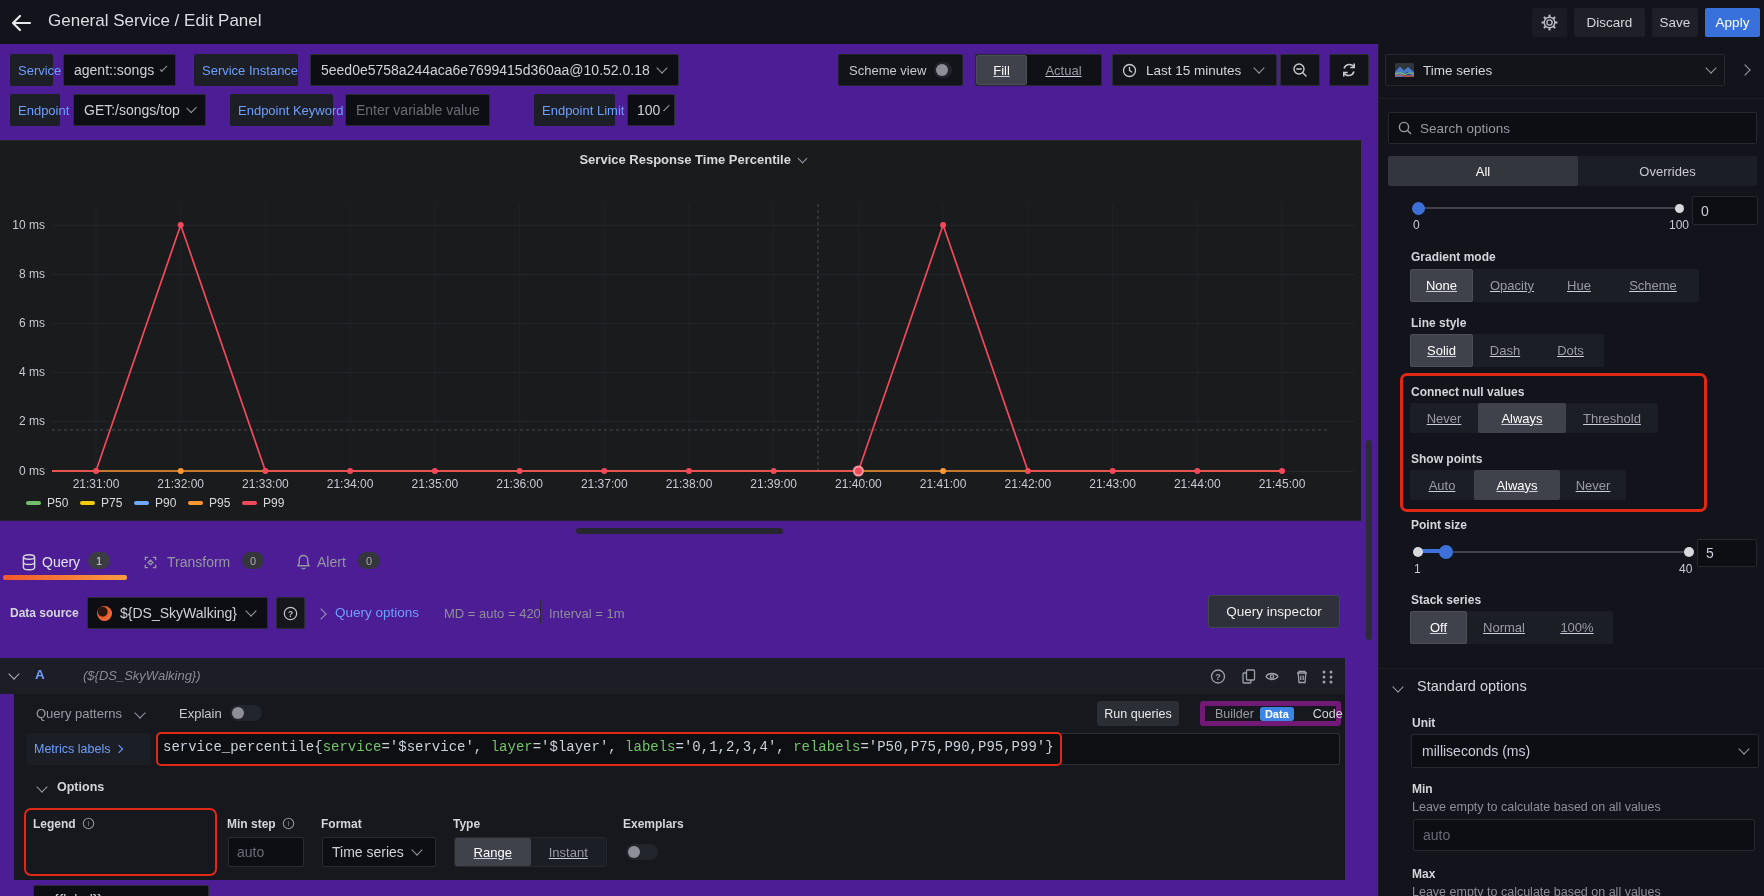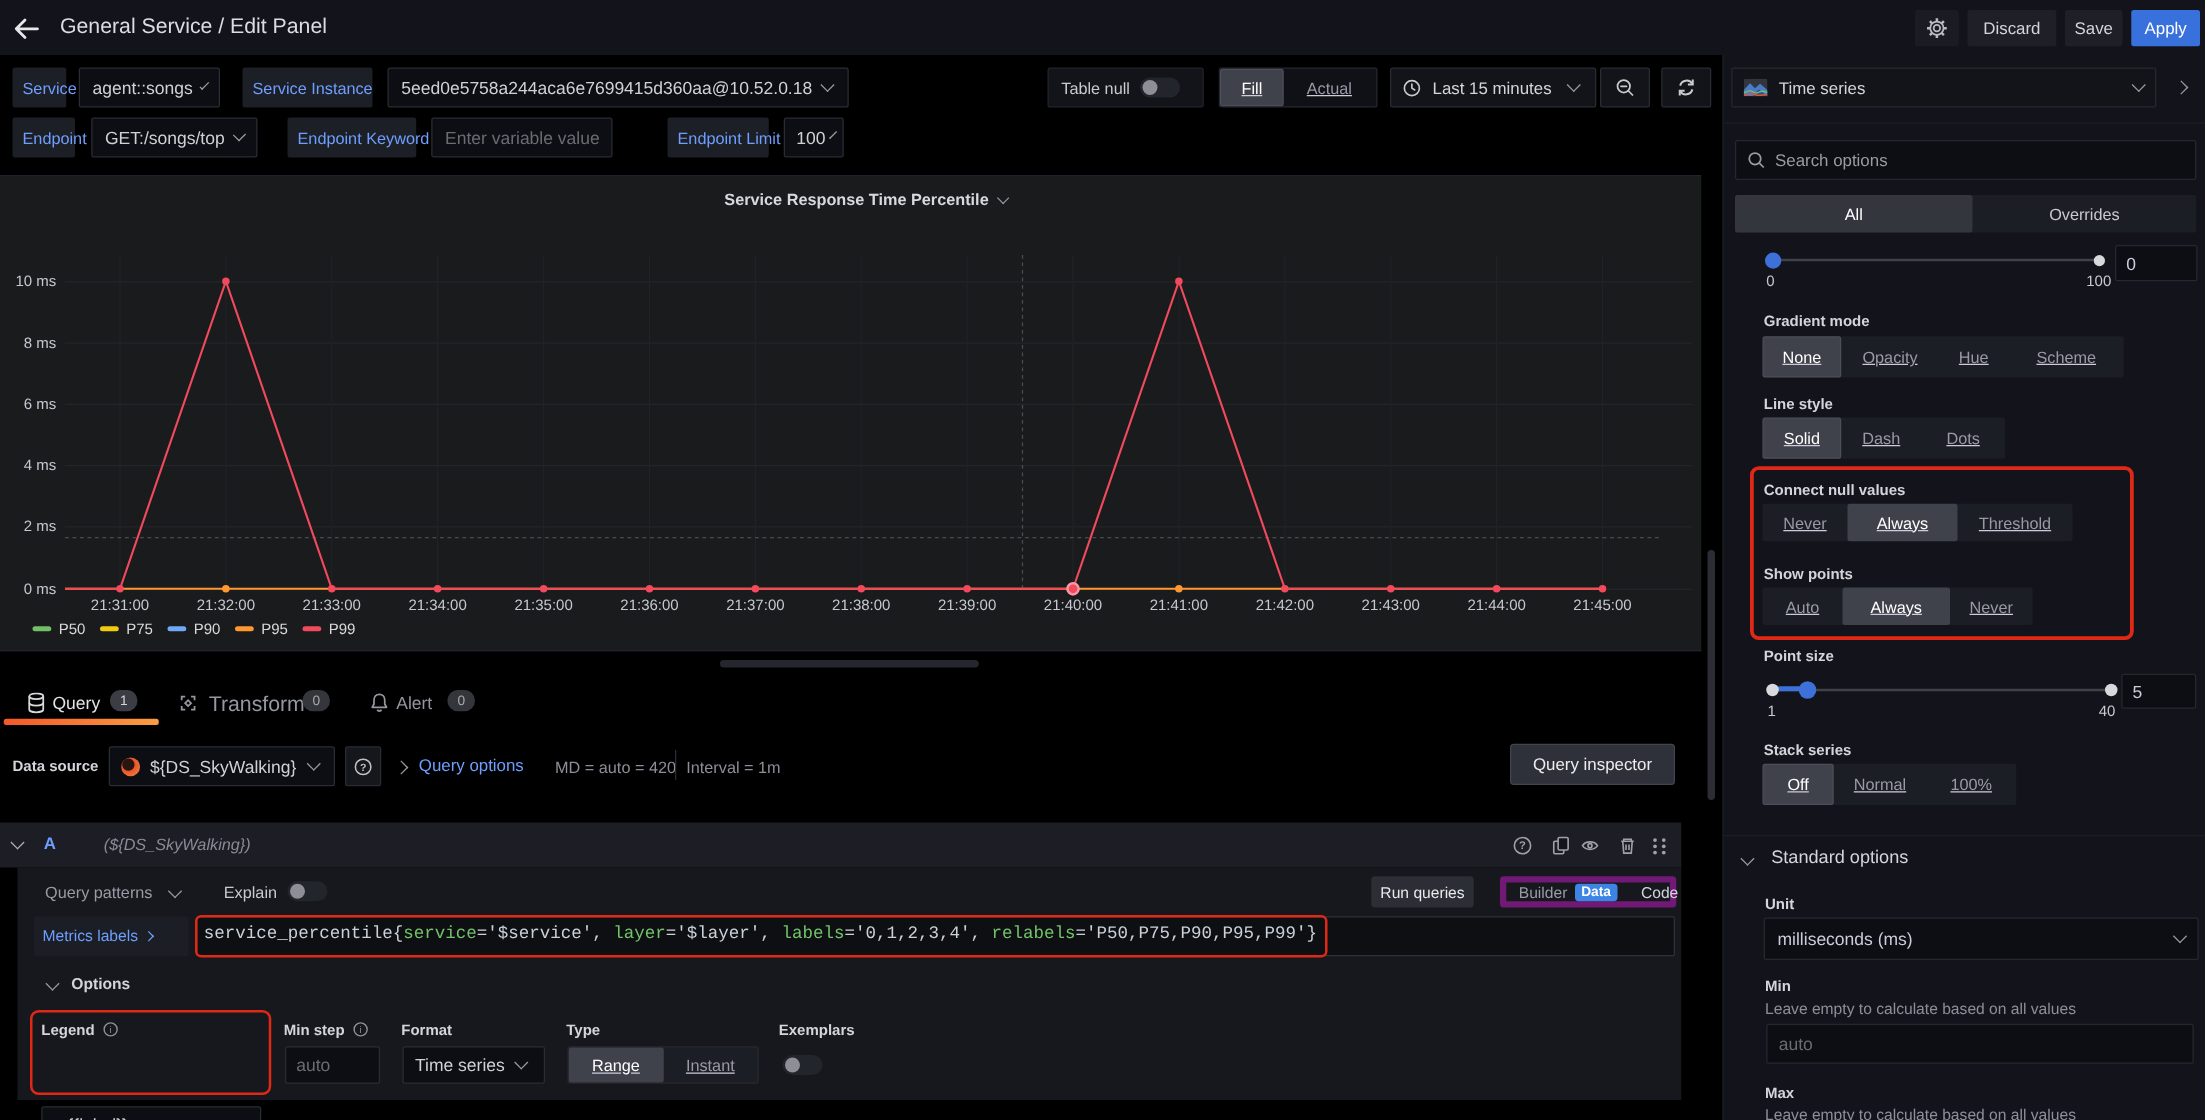--- a/index.html
+++ b/index.html
@@ -1,18 +1,18 @@
 <!DOCTYPE html>
 <html><head>
 <meta charset="utf-8">
 <style>
 * { margin:0; padding:0; box-sizing:border-box; }
 html,body { width:1764px; height:896px; background:#13141b; overflow:hidden; }
 body { font-family:"Liberation Sans", sans-serif; color:#ccccdc; }
-#root { position:relative; width:1764px; height:896px; background:#000000; }
+#root { position:relative; width:1764px; height:896px; background:#4c1d95; }
 .abs { position:absolute; white-space:nowrap; }
 .ctrl { background:#0d0e13; border:1px solid #2a2c34; border-radius:2px; color:#d0d1d6; }
 .vlabel { background:#1d1f26; border-radius:2px; color:#6e9fff; font-weight:500; font-size:13px; display:flex; align-items:center; padding:0 8px; }
 .caret { display:inline-block; width:8px; height:8px; border-right:1.6px solid #9a9aa5; border-bottom:1.6px solid #9a9aa5; transform:rotate(45deg); }
 .seg { display:flex; background:#1c1e25; border:1px solid #26282f; border-radius:2px;text-decoration:underline; }
 .seg .on { background:#3f414b; color:#fff; font-weight:500; border-radius:2px; }
 .seg .off { color:#9a9aa5; }
 .seg div { display:flex; align-items:center; justify-content:center; font-size:13px; }
 </style>
 </head>
@@ -56,21 +56,21 @@
   <div class="abs vlabel" style="left:10px;top:94px;width:50px;height:32px;">Endpoint</div>
   <div class="abs ctrl" style="left:73px;top:94px;width:133px;height:32px;display:flex;align-items:center;padding:0 10px;font-size:14px;">GET:/songs/top<span class="caret" style="margin-left:8px;margin-top:-4px;"></span></div>
   <div class="abs vlabel" style="left:230px;top:94px;width:103px;height:32px;">Endpoint Keyword</div>
   <div class="abs ctrl" style="left:345px;top:94px;width:145px;height:32px;display:flex;align-items:center;padding:0 10px;font-size:14px;color:#6a6b74;">Enter variable value</div>
   <div class="abs vlabel" style="left:534px;top:94px;width:81px;height:32px;">Endpoint Limit</div>
   <div class="abs ctrl" style="left:627px;top:94px;width:48px;height:32px;display:flex;align-items:center;padding:0 9px;font-size:14px;">100<span class="caret" style="margin-left:6px;margin-top:-4px;"></span></div>
 </div>
 
 <div class="abs" id="toolbar">
   <div class="abs" style="left:838px;top:54px;width:125px;height:32px;background:#13141a;border:1px solid #23242b;border-radius:2px;display:flex;align-items:center;padding:0 10px;">
-    <span style="font-size:13px;color:#c9cad0;">Table null</span>
+    <span style="font-size:13px;color:#c9cad0;">Scheme view</span>
     <span style="margin-left:8px;position:relative;display:inline-block;width:32px;height:16px;background:#23252c;border-radius:8px;">
       <span style="position:absolute;left:2px;top:2px;width:12px;height:12px;border-radius:50%;background:#8e8f96;"></span>
     </span>
   </div>
   <div class="abs seg" style="left:975px;top:54px;width:127px;height:32px;background:#101117;">
     <div class="on" style="width:51px;border:1px solid #4c4e58;">Fill</div>
     <div class="off" style="width:73px;">Actual</div>
   </div>
   <div class="abs ctrl" style="left:1112px;top:54px;width:165px;height:32px;background:#13141a;display:flex;align-items:center;padding:0 9px;">
     <svg width="15" height="15" viewBox="0 0 16 16">
@@ -205,21 +205,21 @@
   <div class="abs" style="left:42px;top:9px;font-size:14px;font-weight:500;color:#e3e4e8;">Query</div>
   <div class="abs" style="left:88px;top:7px;width:22px;height:17px;background:#3c3d44;border-radius:9px;font-size:11px;color:#d4d5da;display:flex;align-items:center;justify-content:center;">1</div>
   <div class="abs" style="left:3px;top:30px;width:124px;height:5px;border-radius:2px;background:linear-gradient(90deg,#f3582a,#fa9d43);"></div>
 
   <svg class="abs" style="left:143px;top:10px;" width="15" height="15" viewBox="0 0 16 16">
         <g fill="none" stroke="#9597a0" stroke-width="1.5">
           <path d="M2.5 5.5 V2.5 H5.5 M10.5 2.5 H13.5 V5.5 M13.5 10.5 V13.5 H10.5 M5.5 13.5 H2.5 V10.5"></path>
           <path d="M5.5 8 L8 5.5 L10.5 8 L8 10.5 Z"></path>
         </g>
       </svg>
-  <div class="abs" style="left:167px;top:9px;font-size:17px;color:#9597a0;">Transform</div>
+  <div class="abs" style="left:167px;top:9px;font-size:14px;color:#9597a0;">Transform</div>
   <div class="abs" style="left:242px;top:7px;width:22px;height:17px;background:#35363c;border-radius:9px;font-size:11px;color:#a8a9b0;display:flex;align-items:center;justify-content:center;">0</div>
 
   <svg class="abs" style="left:296px;top:9px;" width="15" height="16" viewBox="0 0 15 16">
         <path d="M7.5 1.5 C5 1.5 3.2 3.4 3.2 6 V9.2 L1.8 11.8 H13.2 L11.8 9.2 V6 C11.8 3.4 10 1.5 7.5 1.5 Z" fill="none" stroke="#9597a0" stroke-width="1.4" stroke-linejoin="round"></path>
         <path d="M5.8 13.8 A1.9 1.9 0 0 0 9.2 13.8" fill="none" stroke="#9597a0" stroke-width="1.4"></path>
       </svg>
   <div class="abs" style="left:317px;top:9px;font-size:14px;color:#9597a0;">Alert</div>
   <div class="abs" style="left:358px;top:7px;width:22px;height:17px;background:#35363c;border-radius:9px;font-size:11px;color:#a8a9b0;display:flex;align-items:center;justify-content:center;">0</div>
 </div>
 

